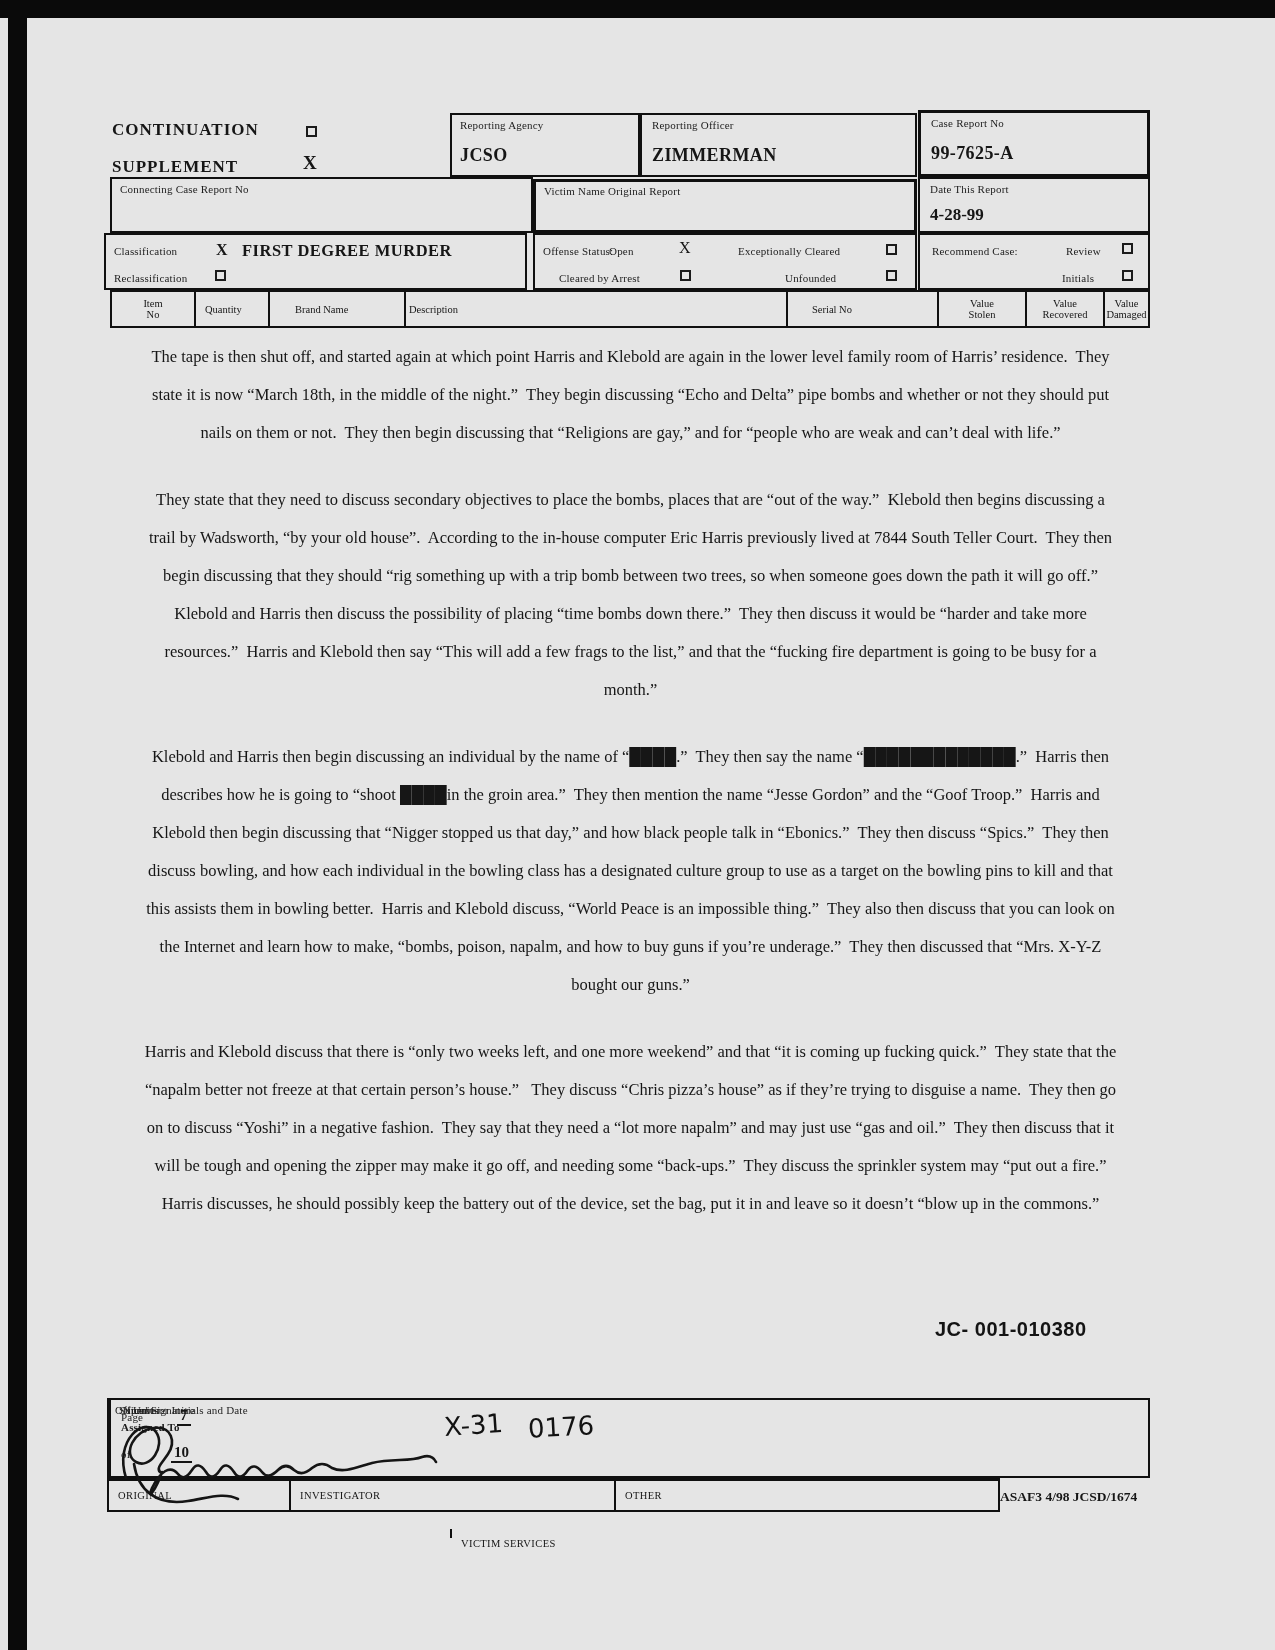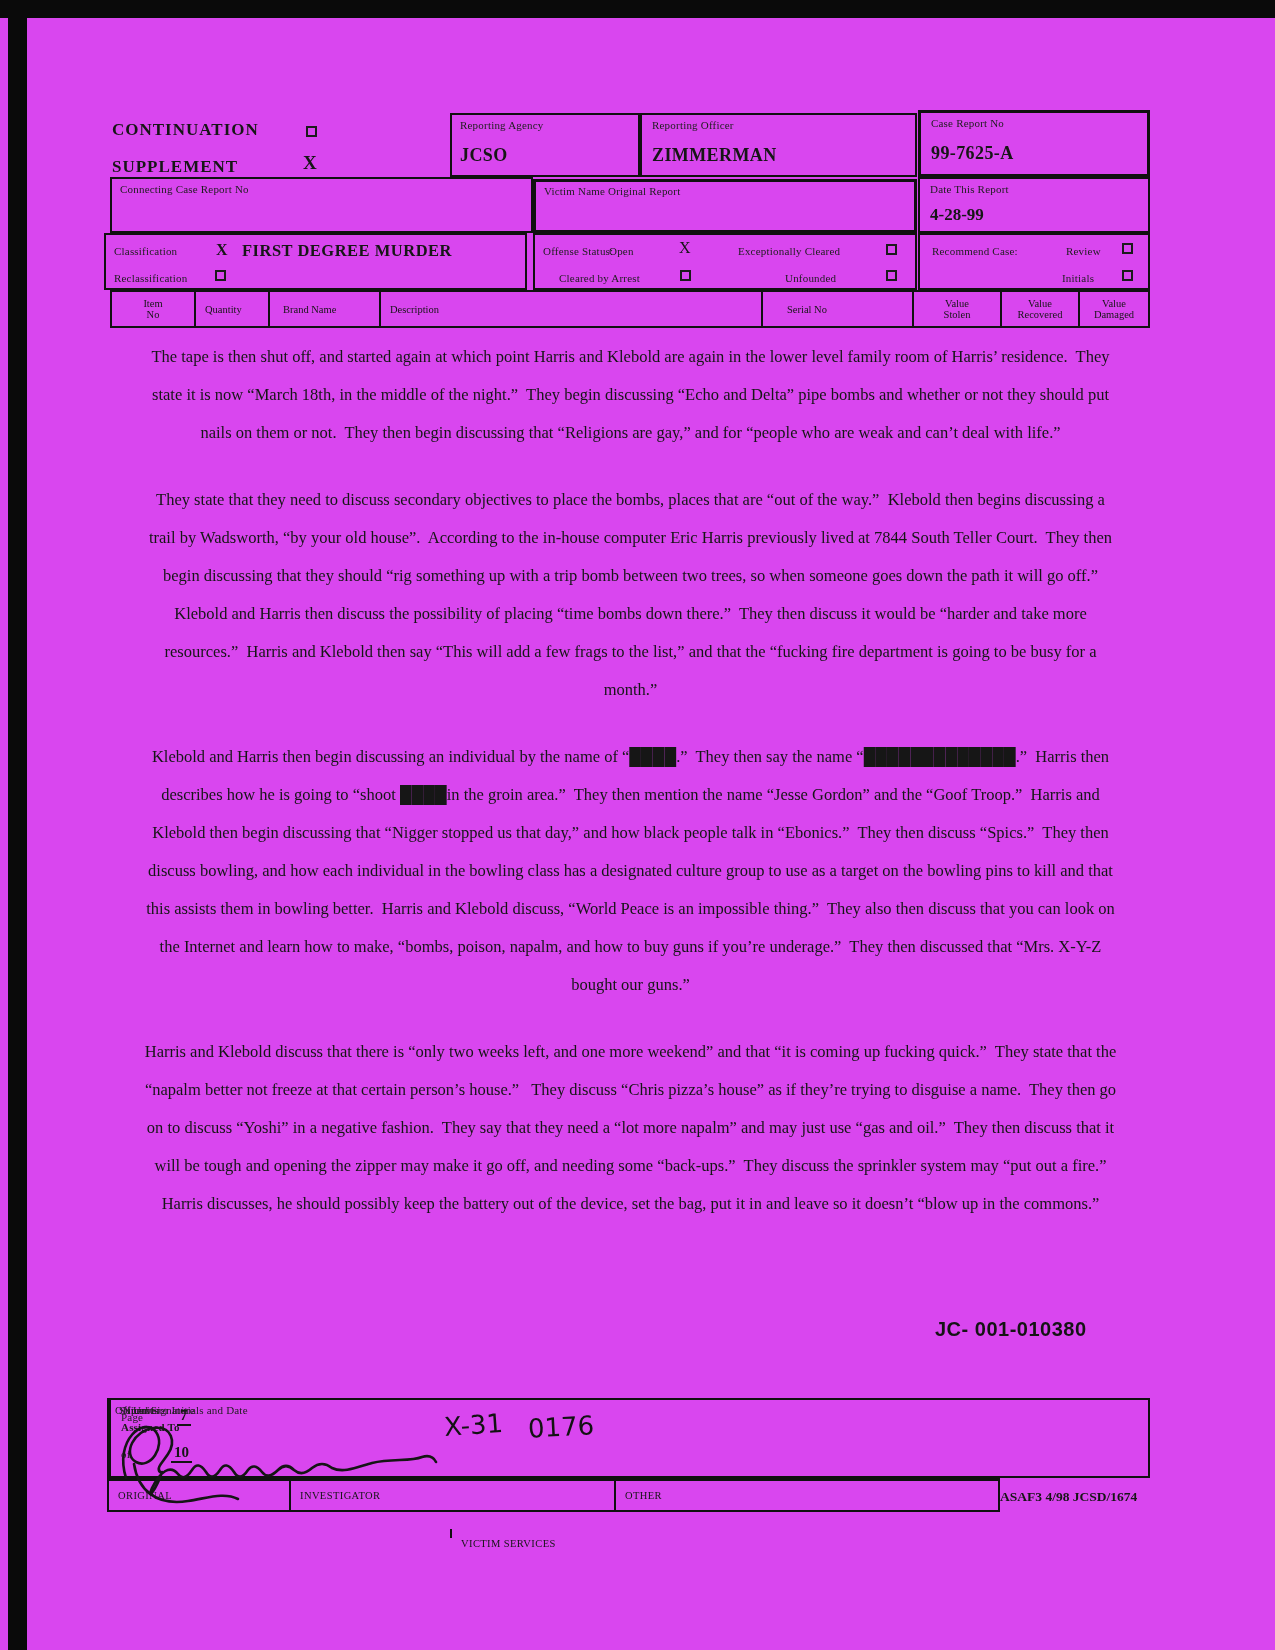--- a/index.html
+++ b/index.html
@@ -1,17 +1,17 @@
 <!DOCTYPE html>
 <html><head>
 <meta charset="utf-8">
 <style>
   html,body { margin:0; padding:0; background:#ffffff; }
   .page {
-    position:relative; width:1275px; height:1650px; background:#d946ef;
+    position:relative; width:1275px; height:1650px; background:#e5e5e5;
     font-family:"Liberation Serif", serif; color:#161616; overflow:hidden;
   }
   .scan-top  { position:absolute; left:0; top:0; width:100%; height:18px; background:#0a0a0a; }
   .scan-left { position:absolute; left:8px; top:0; width:19px; height:100%; background:#0a0a0a; }
 
   .abs { position:absolute; }
   .box { position:absolute; border:2px solid #101010; box-sizing:border-box; background:transparent; }
   .heavy { border-width:3px; }
   .lab { font-size:11px; color:#1d1d1d; letter-spacing:0.2px; }
   .val { font-weight:bold; font-size:18px; letter-spacing:0.4px; }
@@ -110,22 +110,22 @@
     <div class="abs lab" style="left:142px; top:37px;">Initials</div>
     <div class="cb" style="left:202px; top:35px;"></div>
   </div>
 
   <div class="items-row">
     <div class="icell center" style="width:82px;">
       <div>Item</div>
       <div>No</div>
     </div>
     <div class="icell" style="width:74px; padding-left:9px;">Quantity</div>
-    <div class="icell" style="width:111px; padding-left:13px;">Brand Name</div>
-    <div class="icell" style="width:382px; padding-left:9px;">Description</div>
+    <div class="icell" style="width:136px; padding-left:25px;">Brand Name</div>
+    <div class="icell" style="width:382px; padding-left:3px;">Description</div>
     <div class="icell" style="width:151px; padding-left:24px;">Serial No</div>
     <div class="icell center" style="width:88px;">
       <div>Value</div>
       <div>Stolen</div>
     </div>
     <div class="icell center" style="width:78px;">
       <div>Value</div>
       <div>Recovered</div>
     </div>
     <div class="icell center" style="width:55px; flex:1;">

